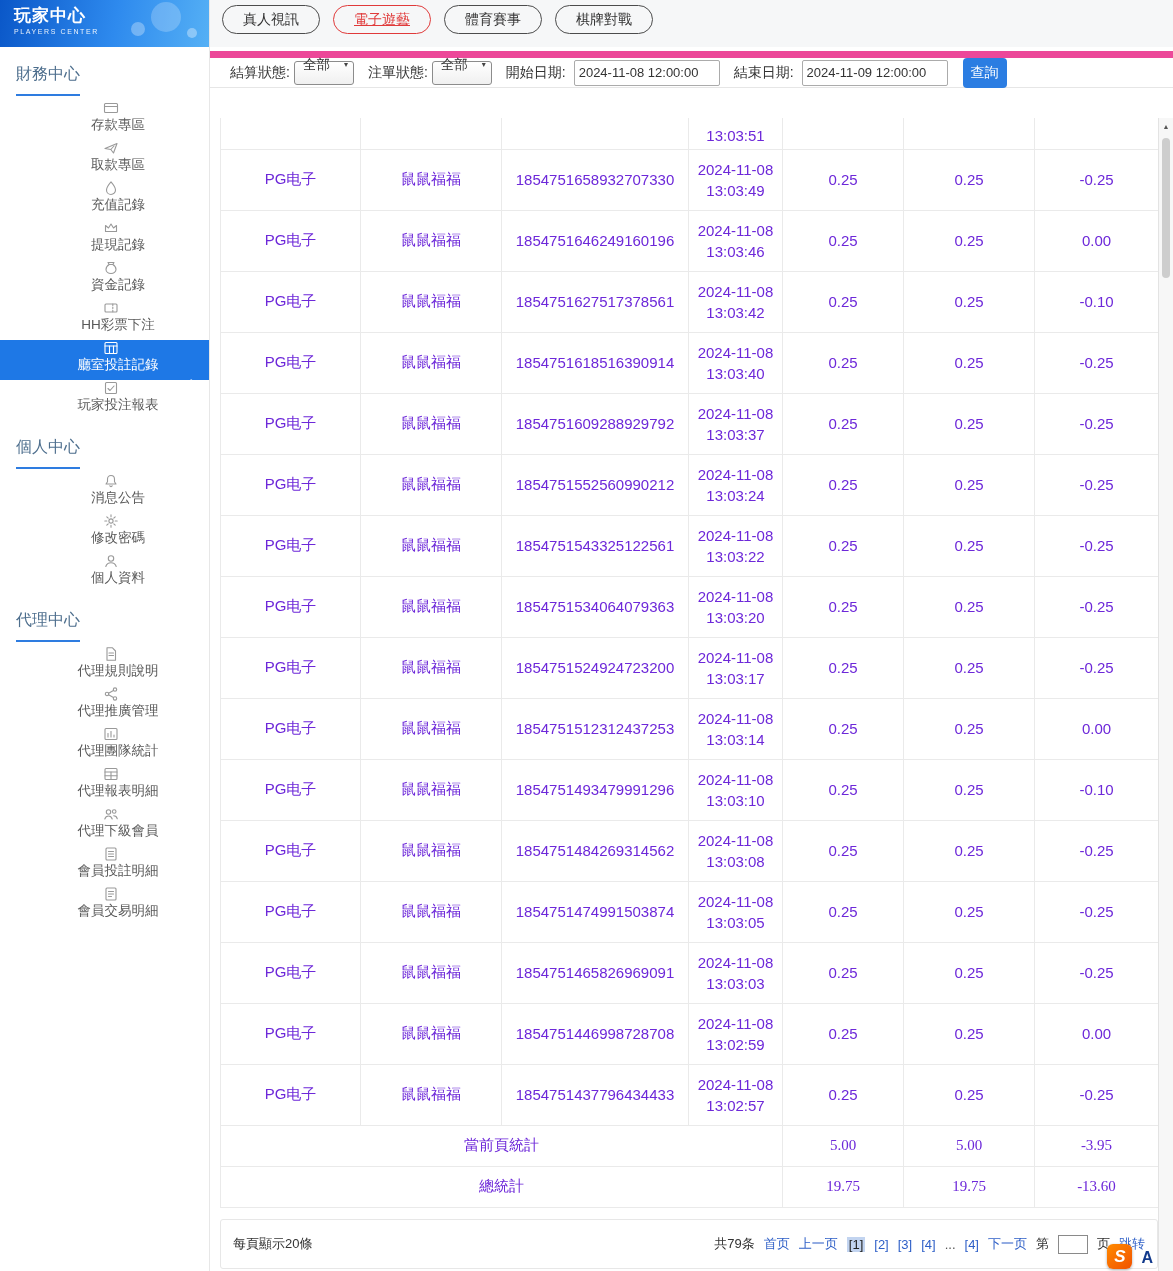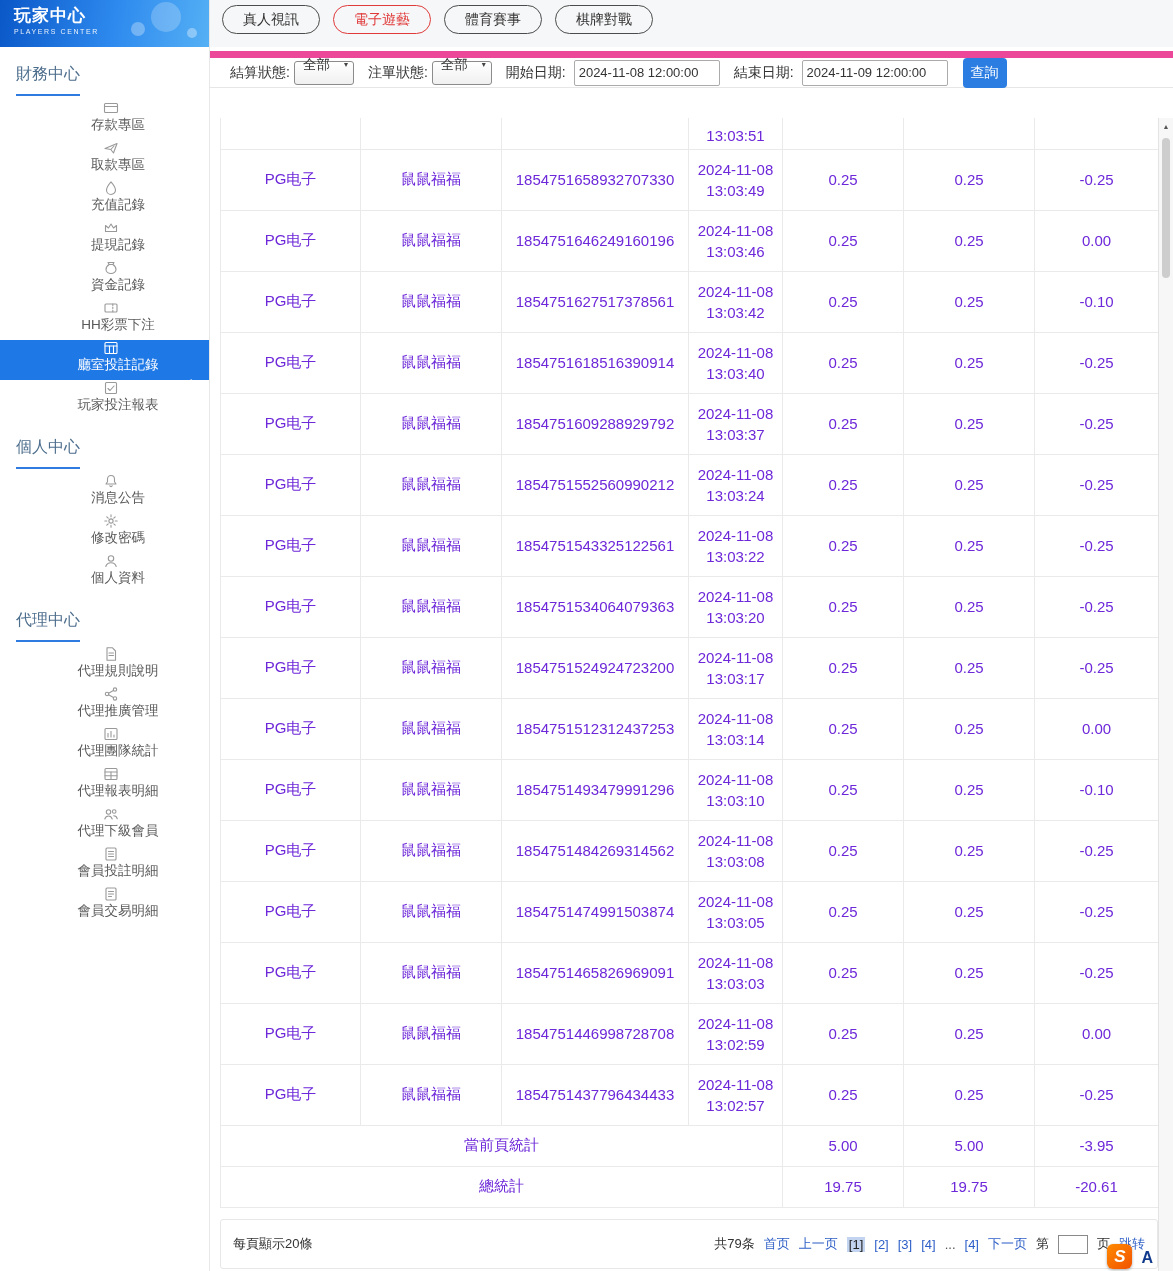--- a/index.html
+++ b/index.html
@@ -22,38 +22,38 @@
   .side-item .side-icon{width:16px;height:16px;margin-right:15px;color:#999;display:inline-flex;flex:none;}
   .side-item .side-icon svg{width:16px;height:16px;}
   .side-item.selected{background:#1e78e6;color:#fff;}
   .side-item.selected .side-icon{color:#fff;}
   .chev{margin-left:auto;margin-right:14px;font-size:16px;color:#fff;line-height:1;}
 
   
   .main{position:absolute;left:210px;top:0;right:0;height:100%;background:#fff;}
   .tabs-bar{position:absolute;left:0;top:0;right:0;height:47px;background:#f6f7f8;display:flex;align-items:center;gap:13px;padding:0 0 8px 12px;}
   .tab-pill{height:29px;padding:0 20px;border:1px solid #4c4c4c;border-radius:16px;background:transparent;font-size:14px;color:#333;cursor:pointer;font-family:inherit;text-align:right;}
-  .tab-pill.selected{color:#e03a3a;border-color:#e03a3a;}
+  .tab-pill.selected{color:#e03a3a;border-color:#e03a3a;text-decoration:underline;}
 
   .filter-bar{position:absolute;left:0;top:51px;right:0;height:37px;background:#fff;border-top:7px solid #ec4899;border-bottom:1px solid #e6e6e6;display:flex;align-items:center;padding-left:20px;font-size:14px;color:#333;}
   .f-label{margin-right:4px;white-space:nowrap;}
   .gap{margin-left:14px;}
   .select{display:inline-flex;align-items:center;justify-content:space-between;width:60px;height:24px;border:1px solid #8c8c8c;border-radius:3px;background:linear-gradient(#fff,#f0f0f0);padding:0 5px 16px 8px;cursor:pointer;font-size:13.5px;}
   .select-caret{font-size:8px;color:#444;margin-left:4px;}
   .date-input{width:146px;height:26px;border:1px solid #ababab;border-radius:2px;padding:0 4px;font-size:13px;color:#333;font-family:inherit;margin-left:4px;}
   .search-btn{width:44px;height:30px;margin-left:15px;background:#2b7de2;color:#fff;border:none;border-radius:4px;font-size:14px;cursor:pointer;font-family:inherit;}
 
   
   .table-wrap{position:absolute;left:10px;top:118px;width:938px;background:#fff;}
   table.bet-table{border-collapse:collapse;table-layout:fixed;width:938px;font-size:15px;color:#6d28d9;}
   .bet-table td{border:1px solid #eaeaea;text-align:center;vertical-align:middle;padding:0;overflow:hidden;}
   .data-row td{height:61px;}
   .partial-row td{height:31px;border-top:none;vertical-align:bottom;padding-bottom:5px;}
   .d1,.d2{line-height:21px;}
-  .summary-row td{height:41px;}
+  .summary-row td{height:41px;font-family:Liberation Serif, serif;}
 
   
   .footer-bar{position:absolute;left:10px;top:1219px;width:938px;height:50px;border:1px solid #e7e7e7;border-radius:3px;background:#fff;display:flex;align-items:center;justify-content:space-between;padding:0 12px;font-size:13px;color:#333;}
   .pagination{display:flex;align-items:center;gap:9px;white-space:nowrap;}
   .pg-link{color:#2e5fc7;cursor:pointer;}
   .pg-link.current{background:#c2d4f0;color:#222;padding:0 2px;}
   .pg-ellipsis{color:#555;}
   .jump-input{width:30px;height:19px;border:1px solid #8a8a8a;font-size:12px;padding:0 2px;font-family:inherit;}
 
   
@@ -512,21 +512,21 @@
             <tr class="summary-row">
             <td colspan="4">當前頁統計</td>
             <td>5.00</td>
             <td>5.00</td>
             <td>-3.95</td>
           </tr>
           <tr class="summary-row">
             <td colspan="4">總統計</td>
             <td>19.75</td>
             <td>19.75</td>
-            <td>-20.61</td>
+            <td>-13.60</td>
           </tr>
         </tbody>
       </table>
     </div>
 
     <div class="footer-bar">
       <span>每頁顯示20條</span>
       <span class="pagination">
         <span>共79条</span>
         <span class="pg-link">首页</span>

